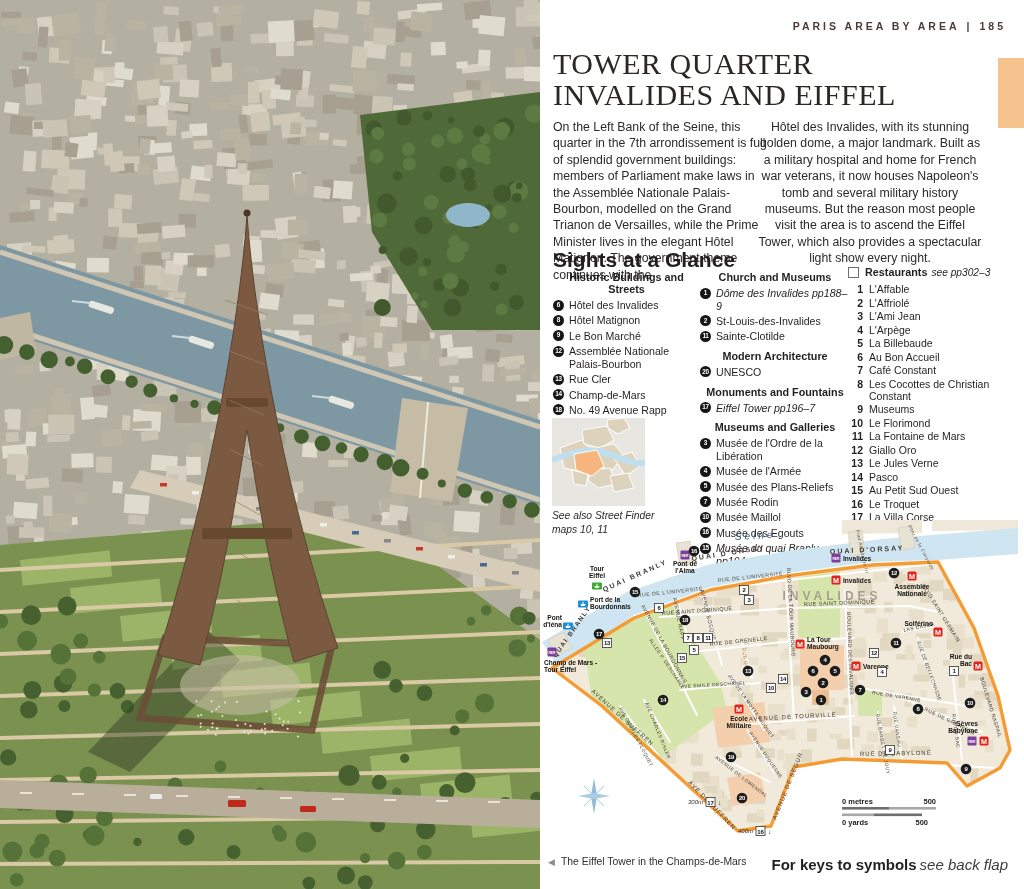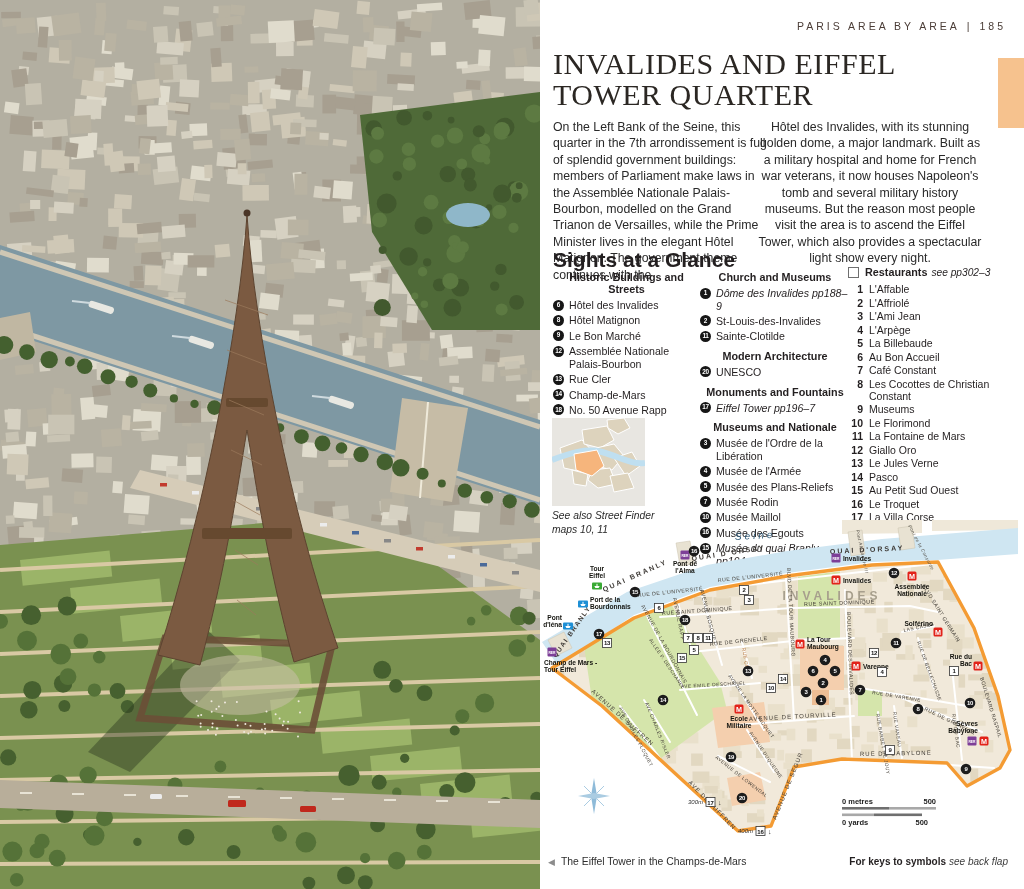--- a/index.html
+++ b/index.html
@@ -1,20 +1,20 @@
 <!DOCTYPE html>
 <html><head>
 <meta charset="utf-8">
 <style>
   html,body{margin:0;padding:0;}
   body{width:1024px;height:889px;position:relative;background:#fff;overflow:hidden;
        font-family:"Liberation Sans",sans-serif;color:#231f20;}
   #photo{position:absolute;left:0;top:0;width:540px;height:889px;background:#9aa08c;}
   #page{position:absolute;left:540px;top:0;width:484px;height:889px;background:#fff;}
-  .runhead{position:absolute;top:20px;right:18px;font-size:10.5px;font-weight:normal;
+  .runhead{position:absolute;top:20px;right:18px;font-size:10.5px;font-weight:bold;
            letter-spacing:3px;color:#4a3c36;white-space:nowrap;}
   .runhead .divider{margin:0 7px;color:#4a3c36;}
   .tab{position:absolute;right:0;top:58px;width:26px;height:70px;background:#f6c28e;}
   .title{position:absolute;left:13px;top:48px;font-family:"Liberation Serif",serif;
          font-size:30px;line-height:31px;letter-spacing:0.5px;color:#2b2723;}
   .intro{position:absolute;top:119px;font-size:12.3px;line-height:16.4px;color:#2a2a2a;}
   #intro-col1{left:13px;width:219px;}
   #intro-col2{left:216px;width:228px;text-align:center;}
   .sights-heading{position:absolute;left:13px;top:248px;font-size:21px;font-weight:bold;}
   .sight-col{position:absolute;top:271px;}
@@ -33,21 +33,21 @@
   .rest-header b{margin-right:4px;}
   .rest-note{font-style:italic;font-size:10.2px;}
   .rest-item{display:flex;font-size:10.5px;line-height:12.4px;margin-bottom:1.1px;}
   .rest-num{flex:none;width:15px;text-align:right;font-weight:bold;margin-right:6px;}
   #locator{position:absolute;left:12px;top:418px;width:93px;height:88px;}
   .locator-caption{position:absolute;left:12px;top:509px;font-size:10.3px;font-style:italic;
                    line-height:13.5px;color:#2a2a2a;}
   #map-wrap{position:absolute;left:2px;top:520px;width:476px;height:332px;}
   .footer-left{position:absolute;left:8px;top:856px;font-size:10.4px;color:#2e2e2e;display:flex;align-items:center;}
   .footer-arrow{color:#8c8c8c;font-size:9px;margin-right:6px;}
-  .footer-right{position:absolute;right:16px;top:856px;font-size:10px;}
+  .footer-right{position:absolute;right:16px;top:856px;font-size:15px;}
   .footer-right b{margin-right:3px;}
   .footer-right .italic{color:#3c3c3c;}
 </style>
 </head>
 <body>
 
 <div id="photo"><svg width="540" height="889" viewBox="0 0 540 889">
       <rect x="0" y="0" width="540" height="889" fill="#b3afa1"></rect>
       <g>
         <rect x="322.4" y="179.6" width="18.8" height="21.8" fill="#a79f90" transform="rotate(0.5 322.41026993840933 179.5588731765747)"></rect>
@@ -959,22 +959,22 @@
       </g>
     </svg></div>
 
 <div id="page">
   <div class="runhead">
     <span>PARIS AREA BY AREA</span><span class="divider">|</span><span>185</span>
   </div>
   <div class="tab"></div>
 
   <div class="title">
+    <div>TOWER QUARTER</div>
     <div>INVALIDES AND EIFFEL</div>
-    <div>TOWER QUARTER</div>
   </div>
 
   <div id="intro-col1" class="intro">On the Left Bank of the Seine, this quarter in the 7th arrondissement is full of splendid government buildings: members of Parliament make laws in the Assemblée Nationale Palais-Bourbon, modelled on the Grand Trianon de Versailles, while the Prime Minister lives in the elegant Hôtel Matignon. The government theme continues with the</div>
   <div id="intro-col2" class="intro">Hôtel des Invalides, with its stunning golden dome, a major landmark. Built as a military hospital and home for French war veterans, it now houses Napoleon's tomb and several military history museums. But the reason most people visit the area is to ascend the Eiffel Tower, which also provides a spectacular light show every night.</div>
 
   <div class="sights-heading">Sights at a Glance</div>
   <div id="sights-col1" class="sight-col">
       <div class="group-title">Historic Buildings and Streets</div>
       <div class="sight-item">
         <span class="num-circle">6</span>
@@ -995,21 +995,21 @@
       <div class="sight-item">
         <span class="num-circle">13</span>
         <span>Rue Cler</span>
       </div>
       <div class="sight-item">
         <span class="num-circle">14</span>
         <span>Champ-de-Mars</span>
       </div>
       <div class="sight-item">
         <span class="num-circle">18</span>
-        <span>No. 50 Avenue Rapp</span>
+        <span>No. 49 Avenue Rapp</span>
       </div>
       <div class="sight-item">
         <span class="num-circle">19</span>
         <span>Ecole Militaire</span>
       </div>
     </div>
   <div id="sights-col2" class="sight-col">
       <div class="group-title">Church and Museums</div>
       <div class="sight-item">
         <span class="num-circle">1</span>
@@ -1026,21 +1026,21 @@
       <div class="group-title">Modern Architecture</div>
       <div class="sight-item">
         <span class="num-circle">20</span>
         <span>UNESCO</span>
       </div>
       <div class="group-title">Monuments and Fountains</div>
       <div class="sight-item">
         <span class="num-circle">17</span>
         <span class="italic">Eiffel Tower pp196–7</span>
       </div>
-      <div class="group-title">Museums and Nationale</div>
+      <div class="group-title">Museums and Galleries</div>
       <div class="sight-item">
         <span class="num-circle">3</span>
         <span>Musée de l'Ordre de la Libération</span>
       </div>
       <div class="sight-item">
         <span class="num-circle">4</span>
         <span>Musée de l'Armée</span>
       </div>
       <div class="sight-item">
         <span class="num-circle">5</span>

